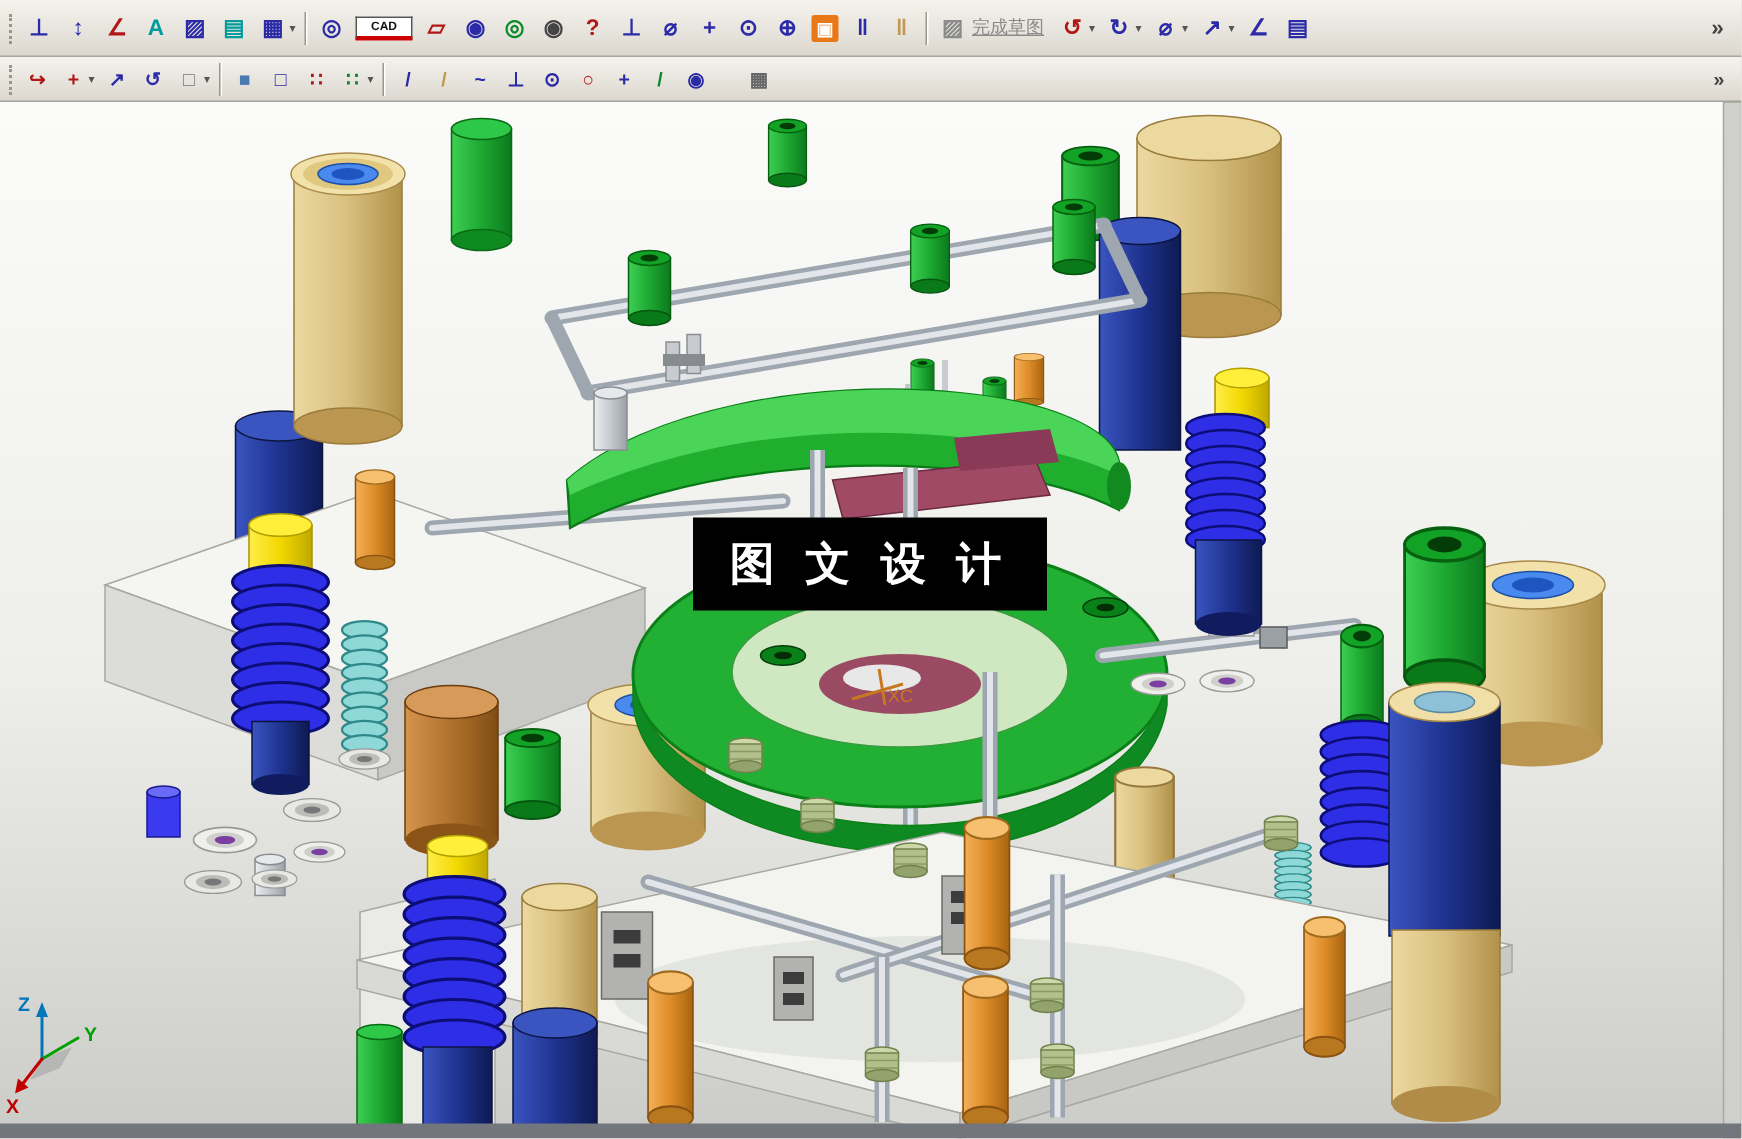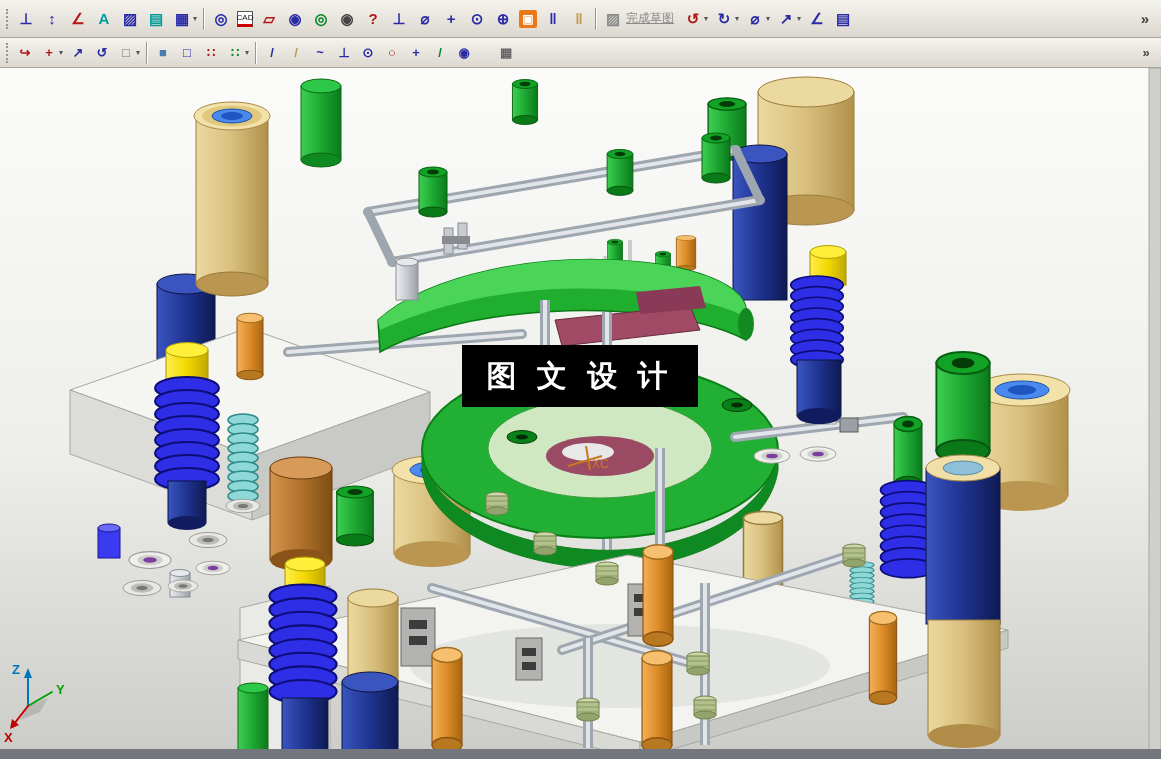--- a/index.html
+++ b/index.html
@@ -24,22 +24,22 @@
     flex:0 0 auto;
   }
   #tb2 .tb-btn{height:24px;}
   .tb-glyph{
     width:20px;height:20px;display:flex;align-items:center;justify-content:center;
     font-size:15px;font-weight:bold;line-height:1;
   }
   #tb2 .tb-glyph{width:18px;height:18px;font-size:13px;}
   .tb-glyph.boxed{border-radius:2px;width:18px;height:18px;font-size:12px;}
   .tb-glyph.cad{
-    font-size:8px;font-weight:normal;color:#111;
-    border:1px solid #555;background:#fff;width:16px;height:16px;
+    font-size:8px;font-weight:bold;color:#111;
+    border:1px solid #555;background:#fff;width:38px;height:16px;
     border-bottom:3px solid #c00;
   }
   .tb-dd{font-size:8px;color:#555;margin-left:1px;}
   .tb-label{font-size:12px;color:#8a8a8a;margin:0 3px;white-space:nowrap;text-decoration:underline;}
   .tb-sep{width:2px;height:22px;border-left:1px solid #9a968c;border-right:1px solid #ffffff;margin:0 3px;flex:0 0 auto;}
   .tb-grip{width:4px;height:20px;margin:0 3px;border-left:2px dotted #9a968c;flex:0 0 auto;}
   #viewport{
     position:relative;width:1161px;height:691px;background:#f4f4f1;
   }
   #scene{position:absolute;left:0;top:0;}

